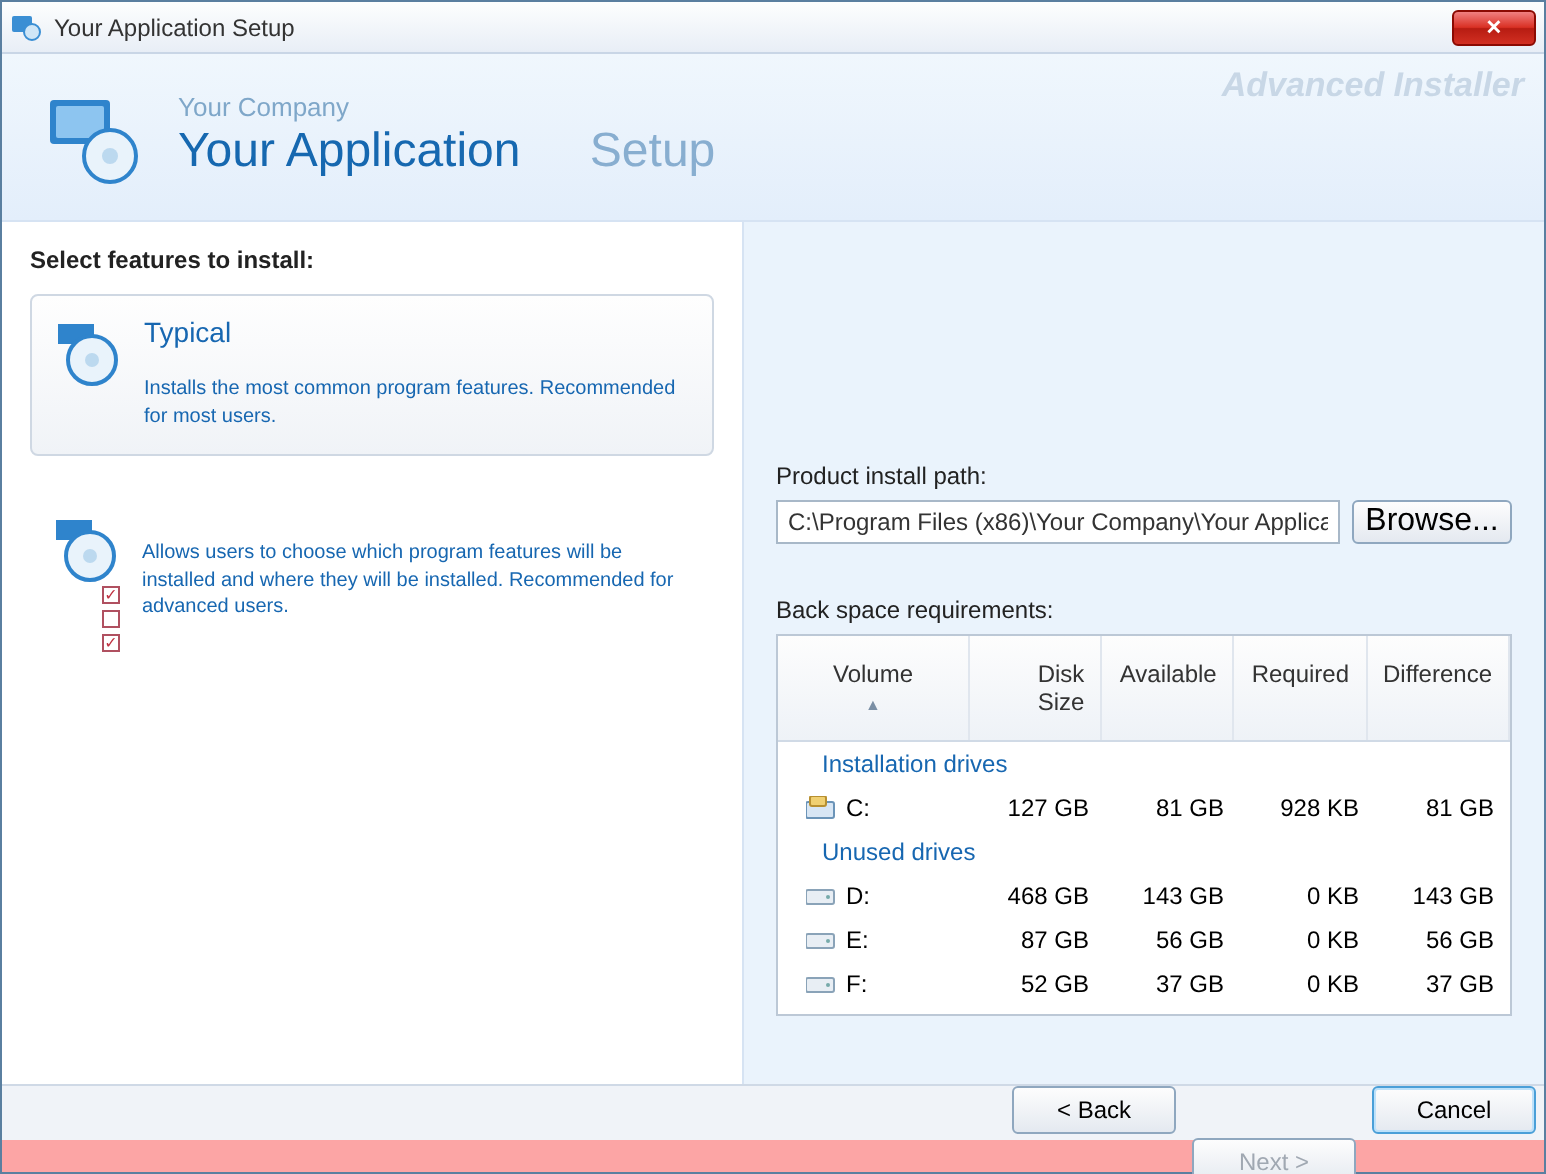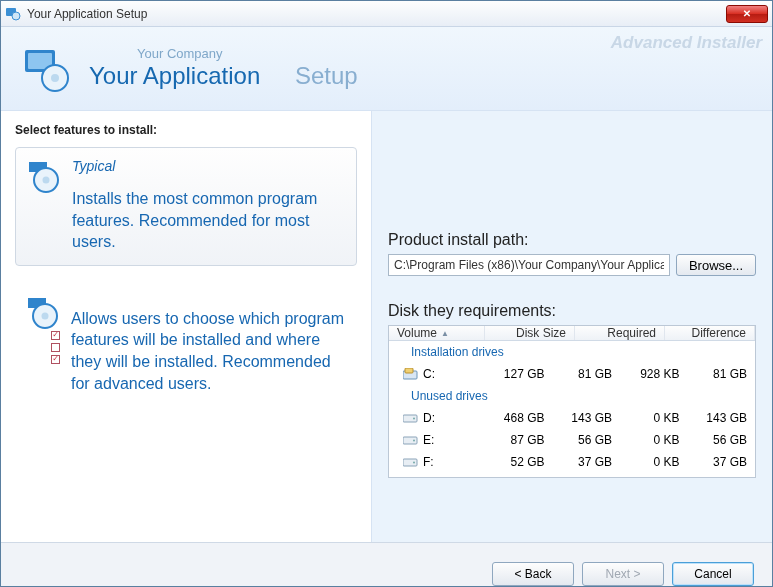--- a/index.html
+++ b/index.html
@@ -63,21 +63,20 @@
 }
 .header-logo {
   width: 50px; height: 50px;
   margin-right: 18px;
 }
 .header-logo svg { width: 50px; height: 50px; }
 .header-text { line-height: 1.15; }
 .company {
   font-size: 13px;
   color: #7fa7c9;
-  margin-left: 48px;
 }
 .app-title {
   font-size: 24px;
   color: #1668b0;
   font-weight: normal;
 }
 .app-title .setup {
   color: #88aed0;
   margin-left: 28px;
 }
@@ -148,30 +147,29 @@
   content: "✓";
   font-size: 8px;
   line-height: 1;
   color: #c03040;
 }
 .feature-body { flex: 1; }
 .feature-title {
   font-size: 14px;
   color: #1767b1;
   margin-bottom: 2px;
-  font-style: italic;
 }
 .feature-desc {
-  font-size: 16px;
+  font-size: 10px;
   color: #1767b1;
   line-height: 1.35;
   margin-top: 14px;
 }
 .field-label {
-  font-size: 16px;
+  font-size: 12px;
   color: #222;
   margin-bottom: 5px;
 }
 .path-row {
   display: flex;
   gap: 6px;
   margin-bottom: 26px;
 }
 .path-input {
   flex: 1;
@@ -183,37 +181,38 @@
   font-family: inherit;
   color: #333;
   overflow: hidden;
 }
 .browse-btn {
   width: 80px;
   height: 22px;
   border: 1px solid #8fa7bf;
   border-radius: 3px;
   background: linear-gradient(to bottom, #fdfdfd, #e4e9f0);
-  font-size: 13px;
+  font-size: 16px;
   cursor: pointer;
 }
 .disk-table {
   border: 1px solid #bcc8d6;
   background: #fff;
   font-size: 12px;
 }
 .dt-head {
   display: flex;
   border-bottom: 1px solid #d0dae6;
   background: linear-gradient(to bottom, #fdfdfd, #eef2f7);
 }
 .dt-head > div {
-  padding: 0 8px;
+  padding: 12px 8px;
   border-right: 1px solid #e0e6ee;
   color: #333;
+  flex-direction: column;
 }
 .col-vol { width: 96px; display:flex; align-items:center; gap:4px; }
 .col-size, .col-avail, .col-req, .col-diff {
   flex: 1;
   text-align: right;
 }
 .sort-arrow {
   font-size: 8px;
   color: #7a8fa5;
 }
@@ -231,28 +230,28 @@
 .dt-row .col-vol {
   display: flex;
   align-items: center;
   gap: 4px;
   padding-left: 14px;
 }
 .drive-icon {
   width: 16px; height: 12px; display:inline-block;
 }
 .footer {
-  height: 44px;
+  height: 28px;
   border-top: 1px solid #cfd9e6;
   background: #f0f3f8;
   display: flex;
-  align-items: flex-end;
+  align-items: flex-start;
   justify-content: flex-end;
   gap: 8px;
-  padding-right: 18px;
+  padding-right: 4px;
 }
 .footer button {
   width: 82px;
   height: 24px;
   border: 1px solid #8fa7bf;
   border-radius: 3px;
   background: linear-gradient(to bottom, #fdfdfd, #e4e9f0);
   font-size: 12px;
   font-family: inherit;
   cursor: pointer;
@@ -341,28 +340,29 @@
 
     </div>
 
     <div class="right-panel">
       <div class="field-label">Product install path:</div>
       <div class="path-row">
         <input class="path-input" type="text" value="C:\Program Files (x86)\Your Company\Your Application" style="">
         <button class="browse-btn">Browse...</button>
       </div>
 
-      <div class="field-label">Disk they requirements:</div>
+      <div class="field-label">Back space requirements:</div>
       <div class="disk-table">
         <div class="dt-head">
           <div class="col-vol">
               <span>Volume</span> 
               <span class="sort-arrow">▲</span>
             </div>
           <div class="col-size">Disk Size</div>
+          <div class="col-avail">Available</div>
           <div class="col-req">Required</div>
           <div class="col-diff">Difference</div>
         </div>
 
         <div class="dt-group">Installation drives</div>
         <div class="dt-row">
           <div class="col-vol">
             <span class="drive-icon">
               <svg viewBox="0 0 16 12">
                   <rect x="0" y="3" width="14" height="8" rx="1" fill="#d8e6f4" stroke="#6b94b8"></rect>

